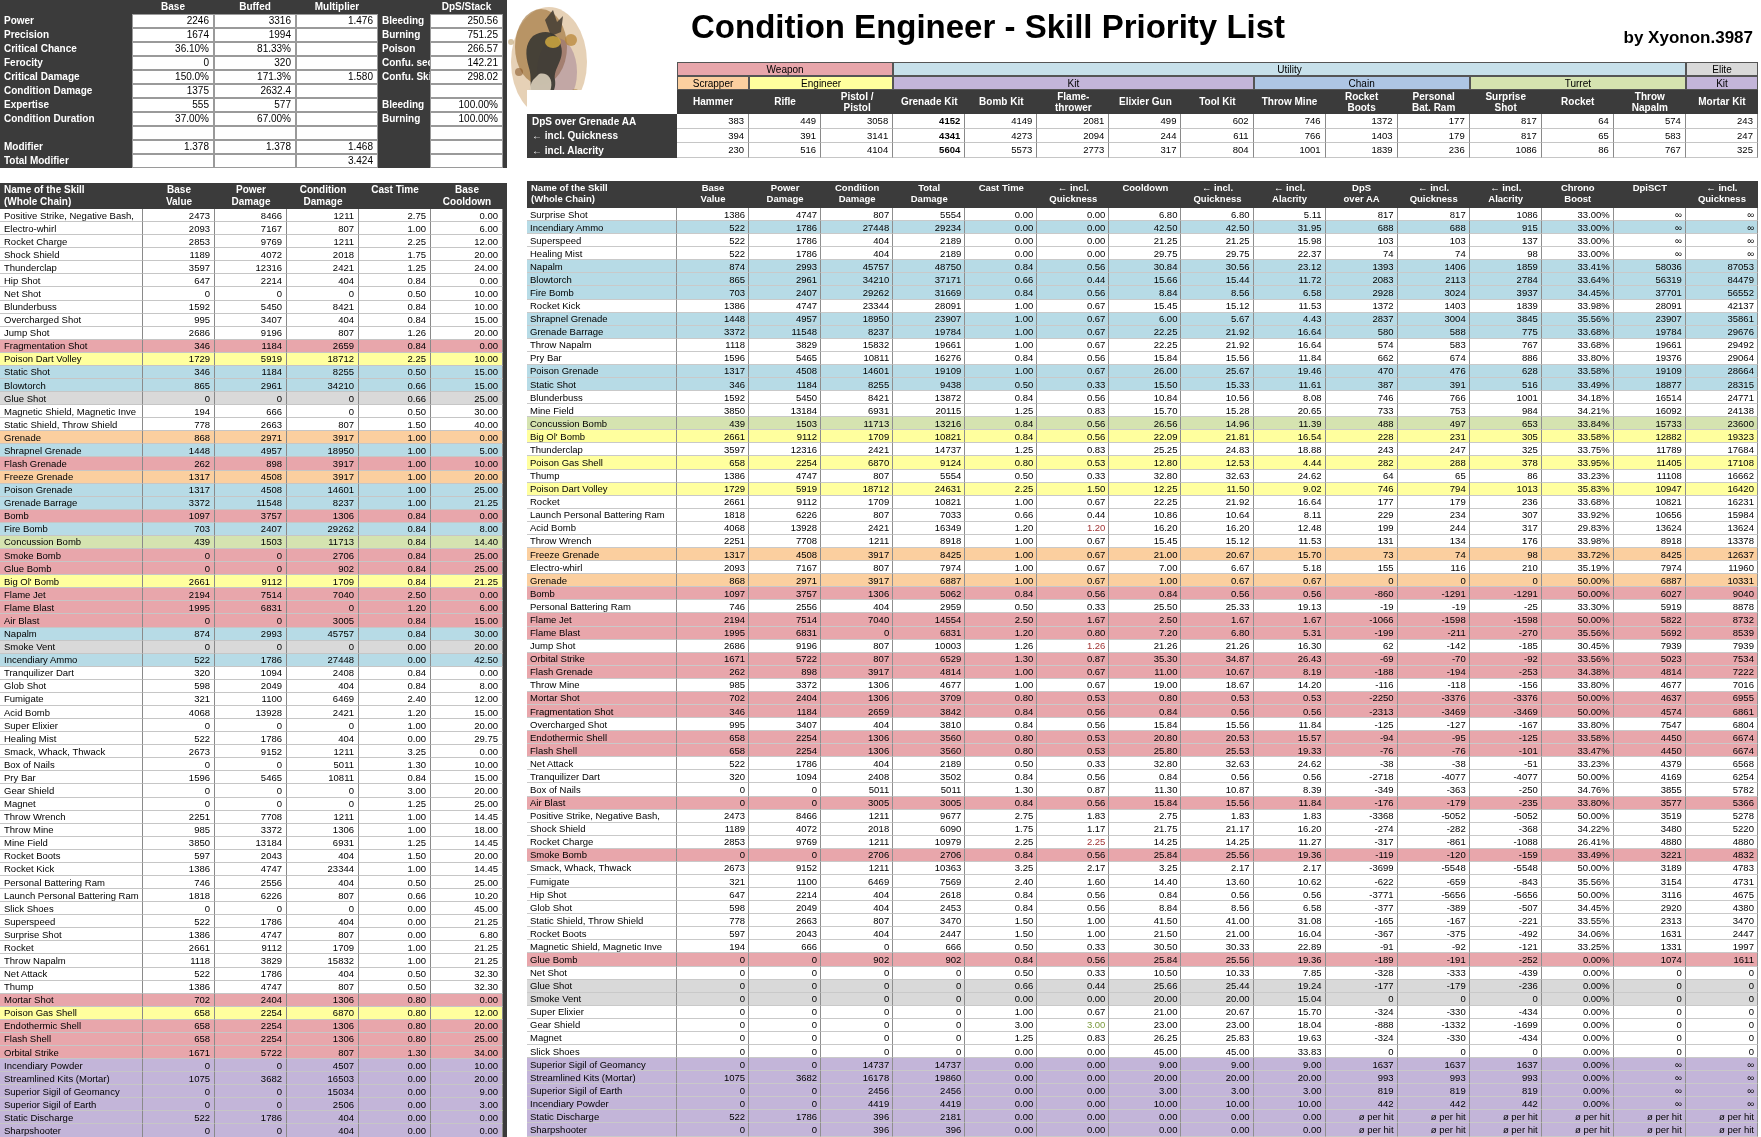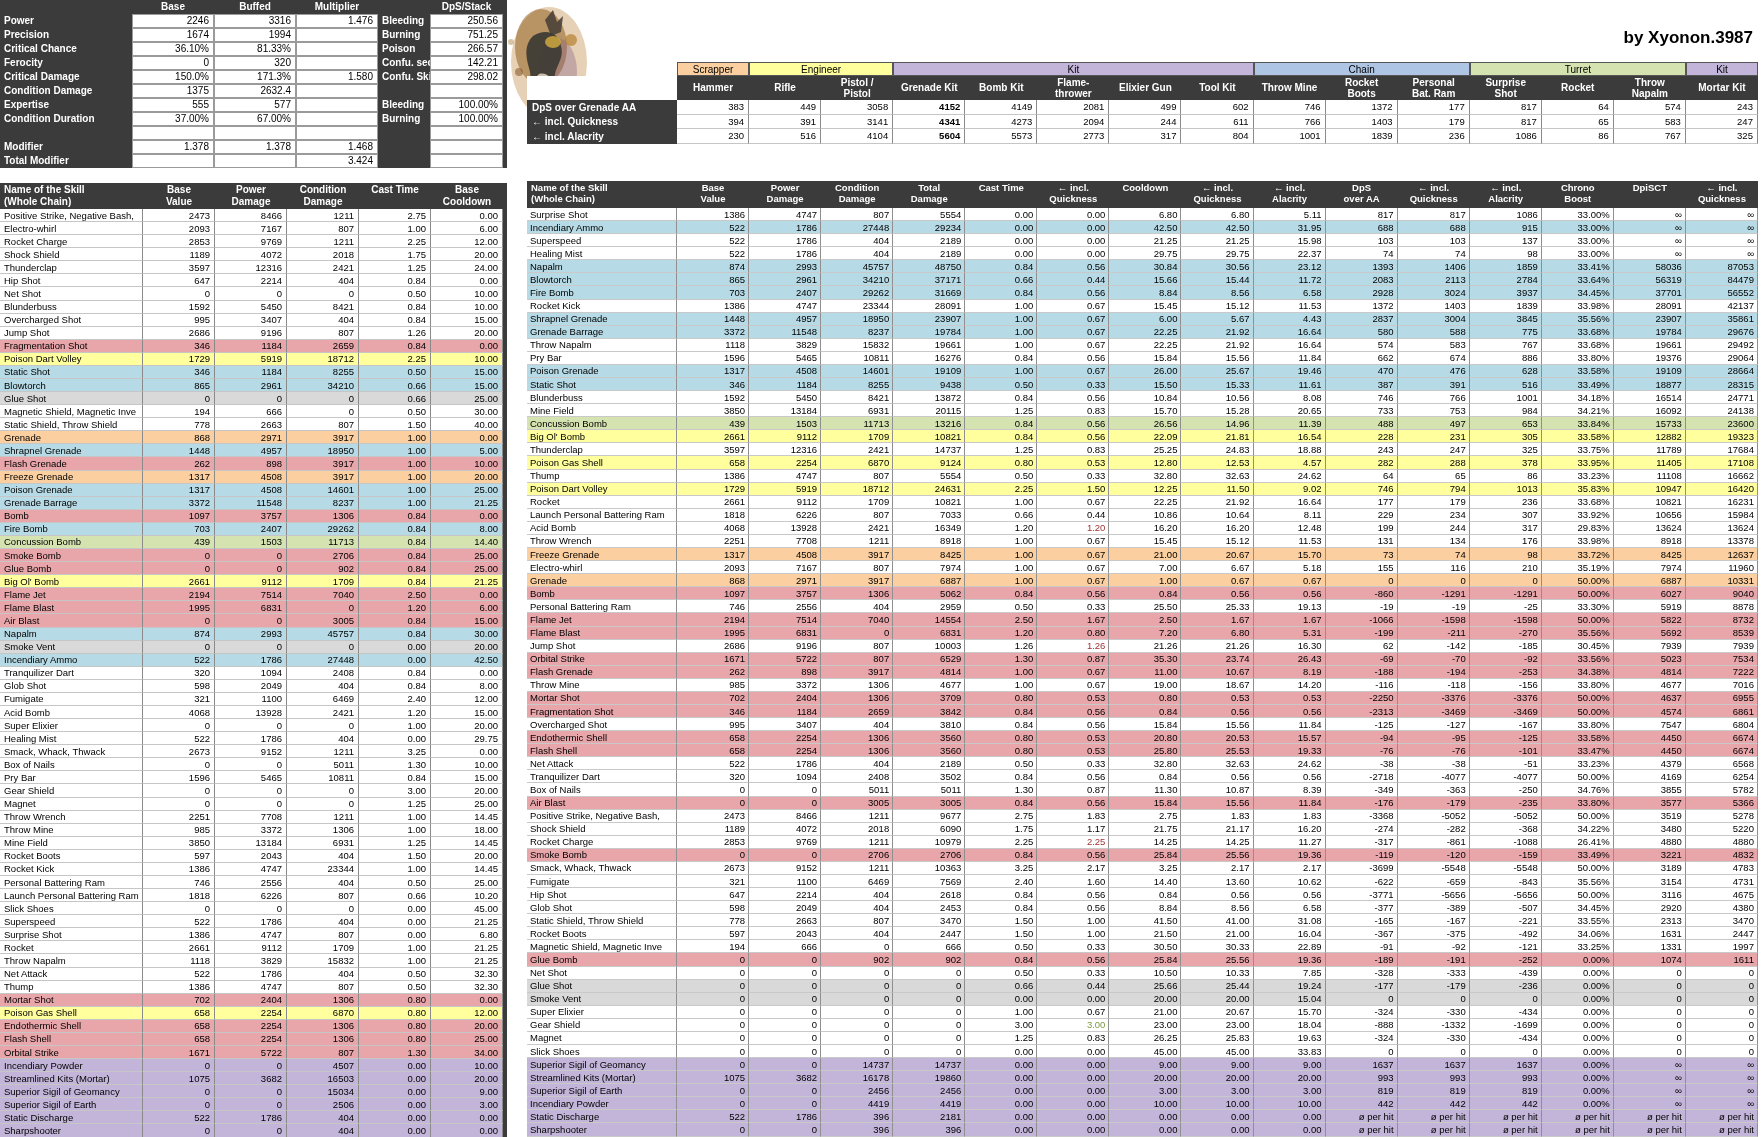--- a/index.html
+++ b/index.html
@@ -753,22 +753,29 @@
       <path d="M62 18 L70 8 L74 20 L80 14 L78 30 L68 34 Z" fill="#4a4136" opacity="0.9"></path>
       <path d="M50 34 C62 26,76 30,78 44 C82 58,70 66,72 78 C74 92,62 102,54 96 C44 90,50 78,46 66 C42 52,42 42,50 34 Z" fill="#3c3a33" opacity="0.92"></path>
       <path d="M56 72 C64 70,70 76,68 86 C66 96,58 104,50 100 C44 96,46 84,50 78 Z" fill="#d8cdb9" opacity="0.9"></path>
       <circle cx="88" cy="38" r="6" fill="#b5822f" opacity="0.7"></circle>
       <circle cx="36" cy="70" r="4" fill="#8a5a2b" opacity="0.6"></circle>
       <circle cx="92" cy="92" r="5" fill="#a9813d" opacity="0.5"></circle>
       <circle cx="60" cy="114" r="3" fill="#7a5a30" opacity="0.5"></circle>
       <circle cx="28" cy="40" r="3" fill="#b08a4a" opacity="0.5"></circle>
       <ellipse cx="70" cy="40" rx="8" ry="6" fill="#cfa83f" opacity="0.85"></ellipse>
     </svg>
+    <div id="page-title">Condition Engineer - Skill Priority List</div>
     <div id="byline">by Xyonon.3987</div>
     <div id="right-head">
+        <div class="band-row">
+          <div class="band-cell band-spacer" style="width:150px"></div>
+          <div class="band-cell" style="width:216.21px;background:#e8a6ab">Weapon</div>
+          <div class="band-cell" style="width:792.77px;background:#c7e0ea">Utility</div>
+          <div class="band-cell" style="width:72.07px;background:#d9d9d9">Elite</div>
+        </div>
         <div class="band-row">
           <div class="band-cell band-spacer" style="width:150px"></div>
           <div class="band-cell" style="width:72.07px;background:#fbcf9f">Scrapper</div>
           <div class="band-cell" style="width:144.14px;background:#ffff9e">Engineer</div>
           <div class="band-cell" style="width:360.35px;background:#c3b5d9">Kit</div>
           <div class="band-cell" style="width:216.21px;background:#aec6e4">Chain</div>
           <div class="band-cell" style="width:216.21px;background:#d5e3b0">Turret</div>
           <div class="band-cell" style="width:72.07px;background:#c3b5d9">Kit</div>
         </div>
         <div class="wn-row">
@@ -1228,21 +1235,21 @@
           <div class="rt-row" style="background:#ffff9e">
             <div class="rt-cell" style="width:150px;background:inherit">Poison Gas Shell</div>
             <div class="rt-cell num" style="width:72.07px;background:inherit">658</div>
             <div class="rt-cell num" style="width:72.07px;background:inherit">2254</div>
             <div class="rt-cell num" style="width:72.07px;background:inherit">6870</div>
             <div class="rt-cell num" style="width:72.07px;background:inherit">9124</div>
             <div class="rt-cell num" style="width:72.07px;background:inherit">0.80</div>
             <div class="rt-cell num" style="width:72.07px;background:inherit">0.53</div>
             <div class="rt-cell num" style="width:72.07px;background:inherit">12.80</div>
             <div class="rt-cell num" style="width:72.07px;background:inherit">12.53</div>
-            <div class="rt-cell num" style="width:72.07px;background:inherit">4.57</div>
+            <div class="rt-cell num" style="width:72.07px;background:inherit">4.44</div>
             <div class="rt-cell num" style="width:72.07px;background:inherit">282</div>
             <div class="rt-cell num" style="width:72.07px;background:inherit">288</div>
             <div class="rt-cell num" style="width:72.07px;background:inherit">378</div>
             <div class="rt-cell num" style="width:72.07px;background:inherit">33.95%</div>
             <div class="rt-cell num" style="width:72.07px;background:inherit">11405</div>
             <div class="rt-cell num" style="width:72.07px;background:inherit">17108</div>
           </div>
           <div class="rt-row" style="background:#ffffff">
             <div class="rt-cell" style="width:150px;background:inherit">Thump</div>
             <div class="rt-cell num" style="width:72.07px;background:inherit">1386</div>
@@ -1497,21 +1504,21 @@
           </div>
           <div class="rt-row" style="background:#e8a6ab">
             <div class="rt-cell" style="width:150px;background:inherit">Orbital Strike</div>
             <div class="rt-cell num" style="width:72.07px;background:inherit">1671</div>
             <div class="rt-cell num" style="width:72.07px;background:inherit">5722</div>
             <div class="rt-cell num" style="width:72.07px;background:inherit">807</div>
             <div class="rt-cell num" style="width:72.07px;background:inherit">6529</div>
             <div class="rt-cell num" style="width:72.07px;background:inherit">1.30</div>
             <div class="rt-cell num" style="width:72.07px;background:inherit">0.87</div>
             <div class="rt-cell num" style="width:72.07px;background:inherit">35.30</div>
-            <div class="rt-cell num" style="width:72.07px;background:inherit">23.74</div>
+            <div class="rt-cell num" style="width:72.07px;background:inherit">34.87</div>
             <div class="rt-cell num" style="width:72.07px;background:inherit">26.43</div>
             <div class="rt-cell num" style="width:72.07px;background:inherit">-69</div>
             <div class="rt-cell num" style="width:72.07px;background:inherit">-70</div>
             <div class="rt-cell num" style="width:72.07px;background:inherit">-92</div>
             <div class="rt-cell num" style="width:72.07px;background:inherit">33.56%</div>
             <div class="rt-cell num" style="width:72.07px;background:inherit">5023</div>
             <div class="rt-cell num" style="width:72.07px;background:inherit">7534</div>
           </div>
           <div class="rt-row" style="background:#e8a6ab">
             <div class="rt-cell" style="width:150px;background:inherit">Flash Grenade</div>

